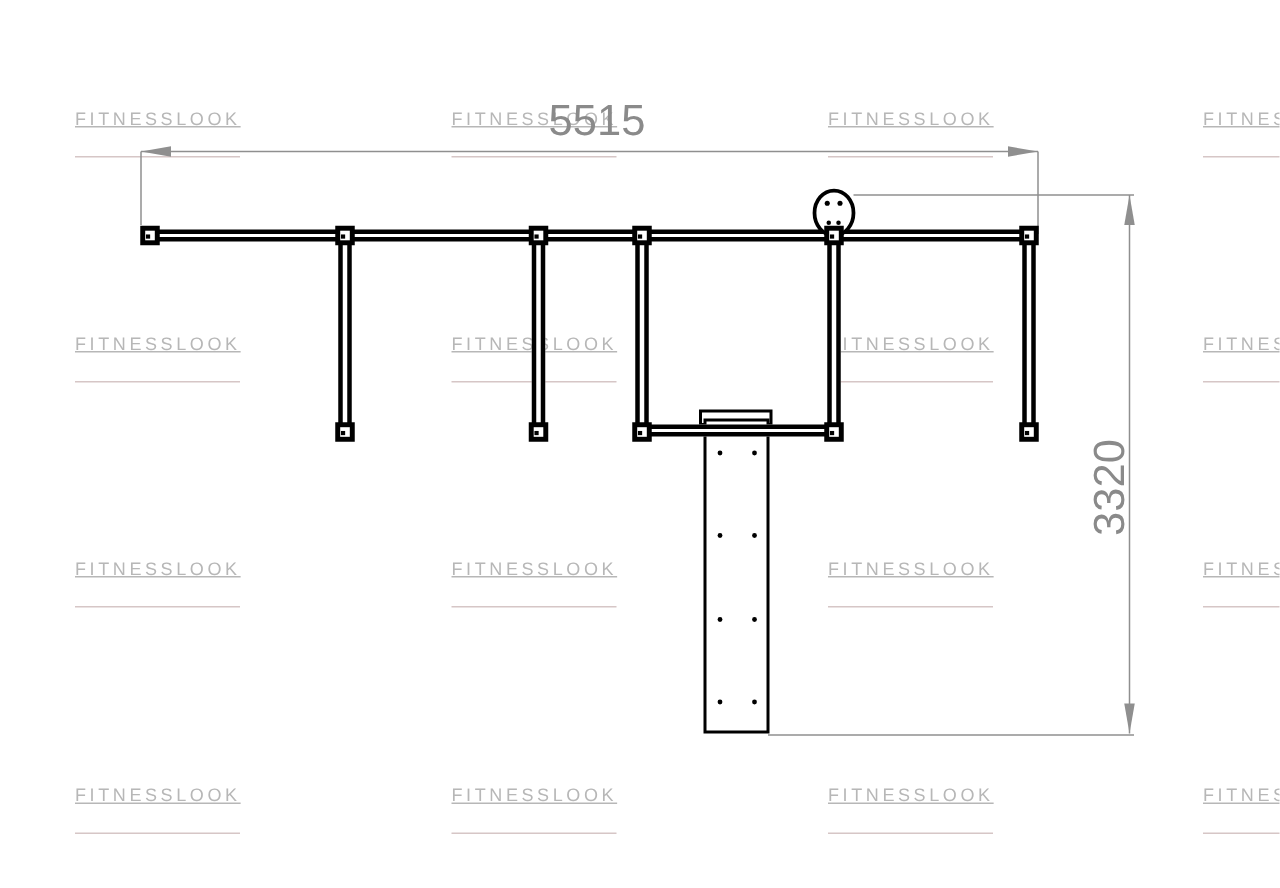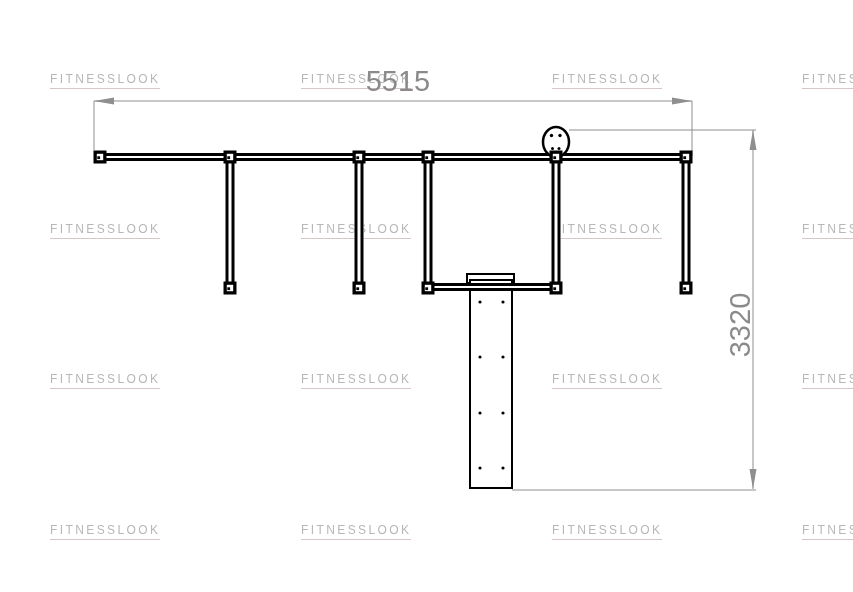--- a/index.html
+++ b/index.html
@@ -11,22 +11,23 @@
     font-family: "Liberation Sans", sans-serif;
   }
   .canvas { position: absolute; left: 0; top: 0; width: 853px; height: 592px; }
   .wm-layer { position: absolute; left: 0; top: 0; width: 853px; height: 592px; }
   .wm {
     position: absolute;
     font-size: 12px;
     line-height: 14px;
     letter-spacing: 2.4px;
     white-space: nowrap;
-    padding-bottom: 2px;
+    padding-bottom: 18px;
     border-bottom: 1px solid #d6c6c6;
+    text-decoration: underline;
   }
   #drawing { position: absolute; left: 0; top: 0; }
   .dim-label {
     position: absolute;
     font-size: 29px;
     line-height: 30px;
     color: #8a8a8a;
     white-space: nowrap;
   }
   #dim-width-label { left: 350px; top: 66px; width: 96px; text-align: center; }

